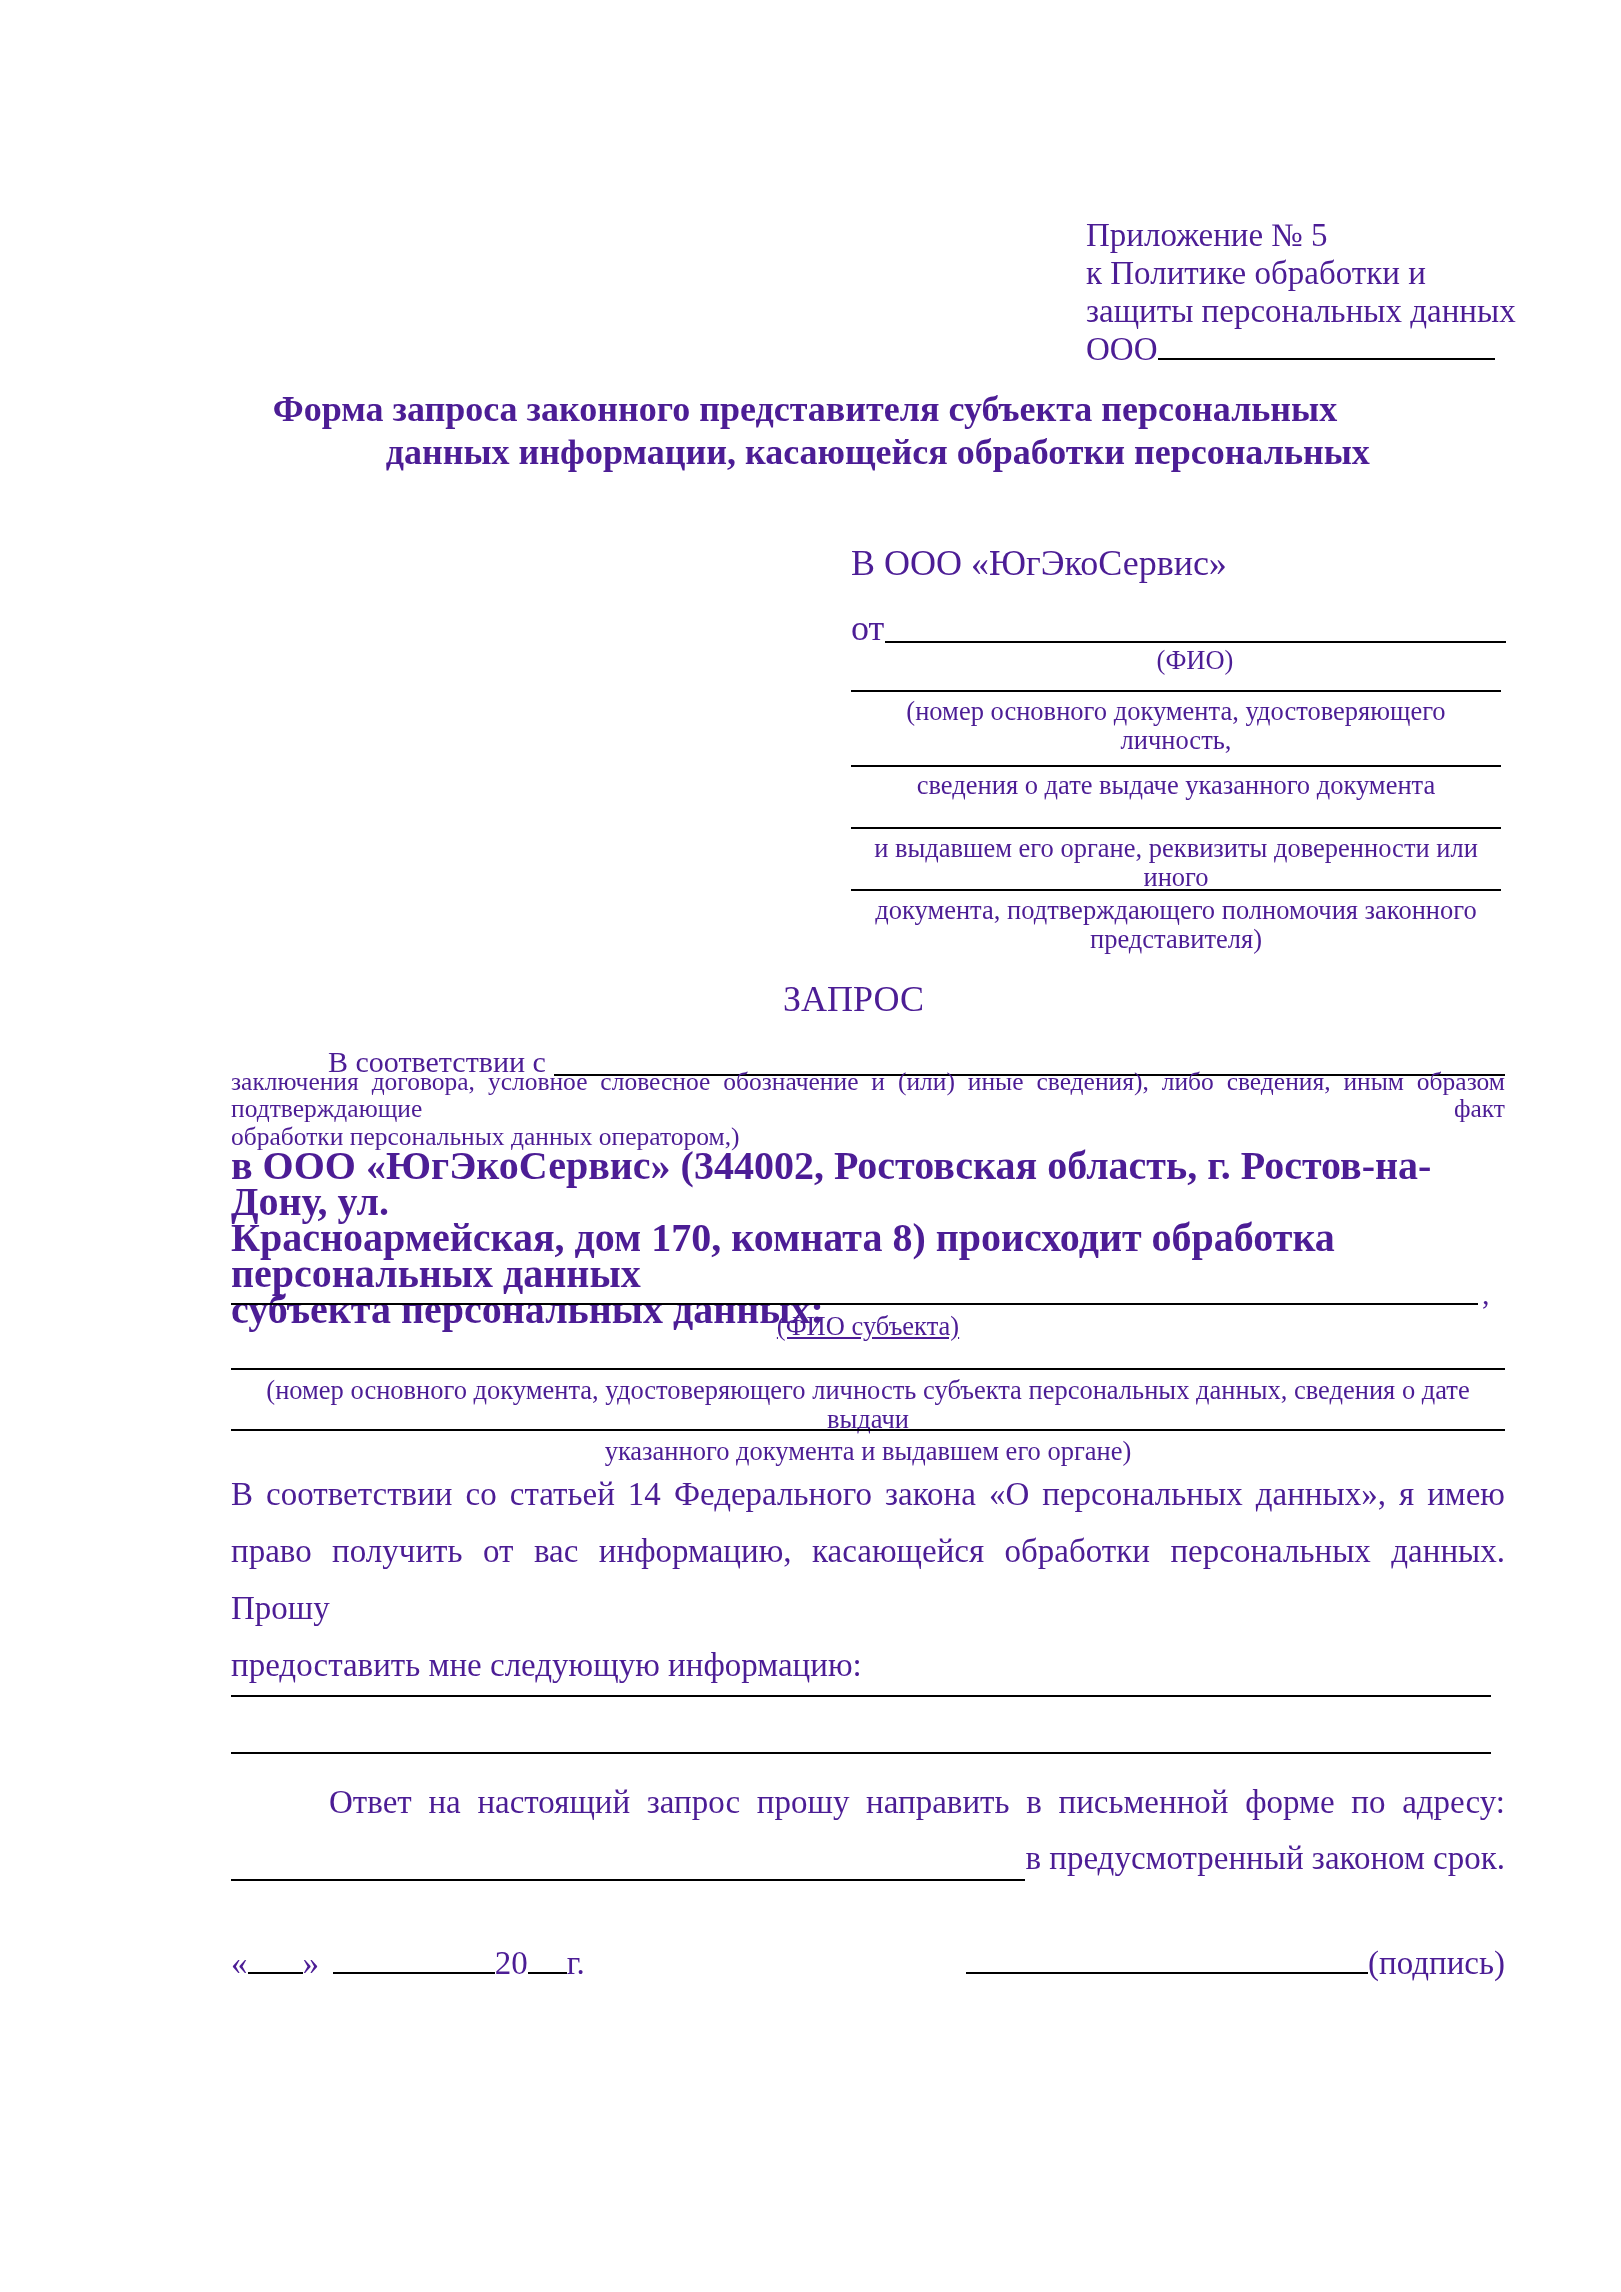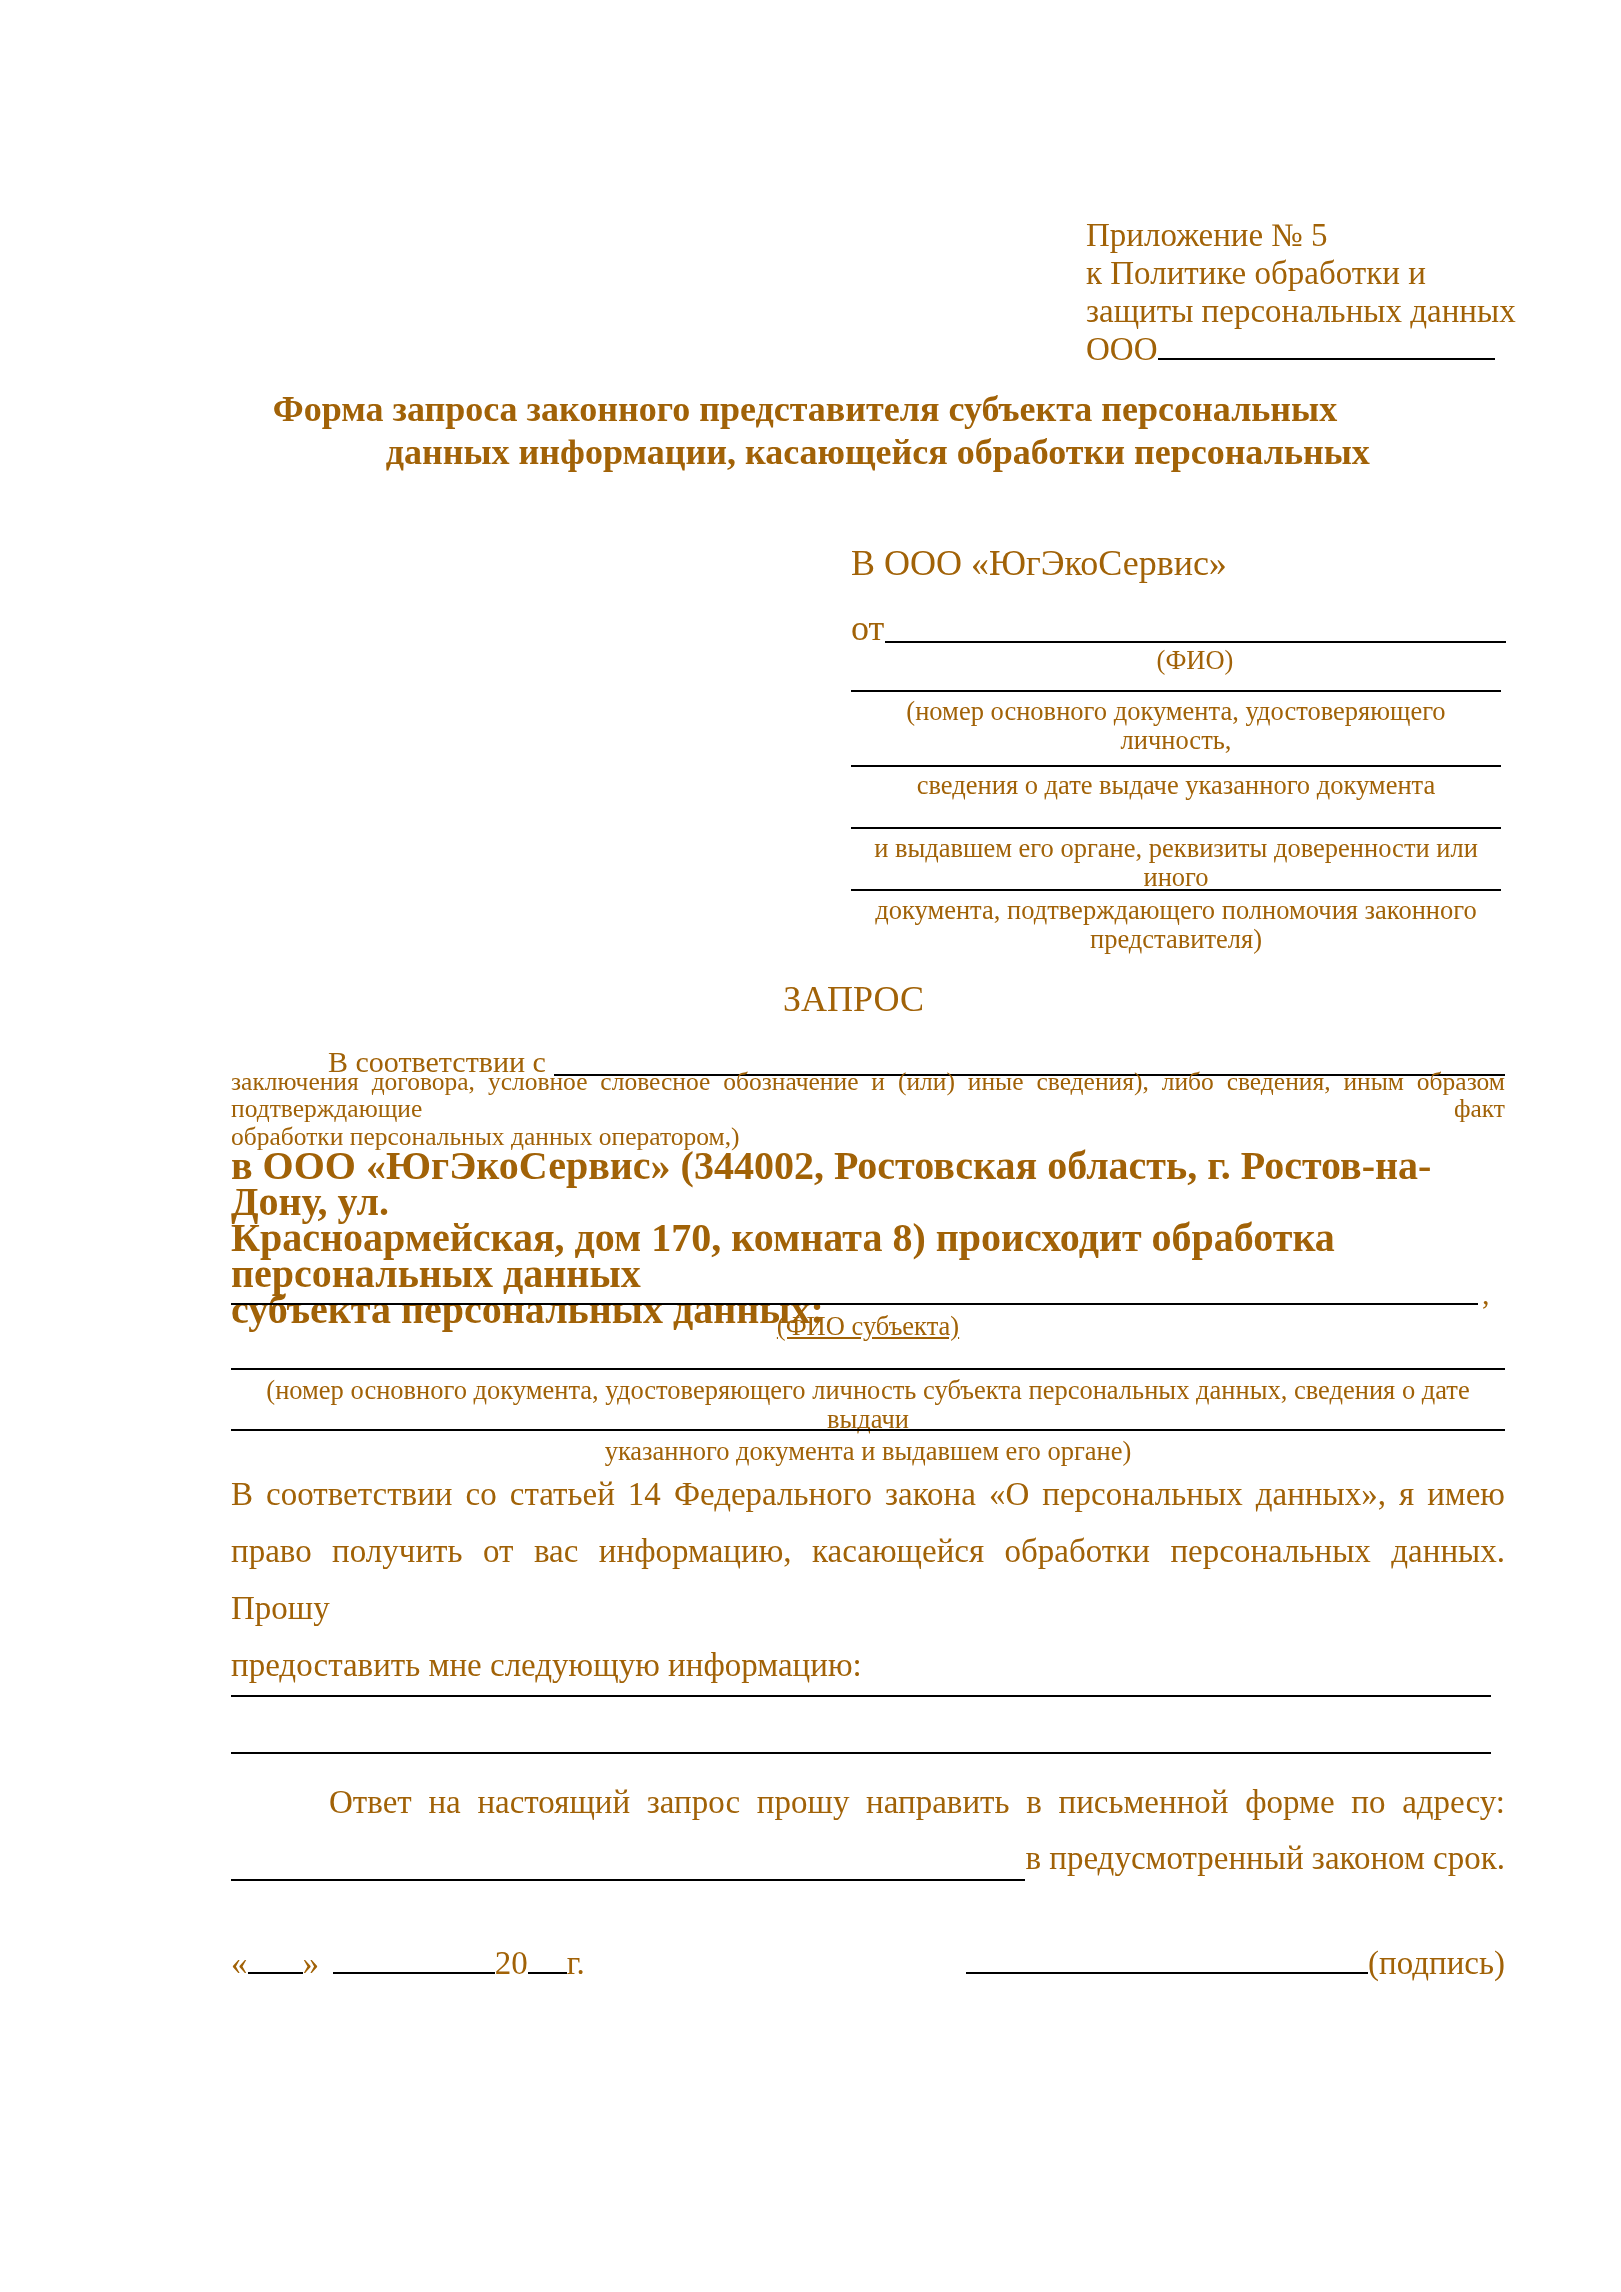--- a/index.html
+++ b/index.html
@@ -1,21 +1,21 @@
 <!DOCTYPE html>
 <html lang="ru"><head>
 <meta charset="utf-8">
 <style>
   html,body{margin:0;padding:0;background:#888;}
   .page{
     position:relative;
     width:1621px;height:2293px;
     margin:0 auto;
     background:#ffffff;
-    color:#a16207;
+    color:#4c1d95;
     font-family:"Liberation Serif","DejaVu Serif",serif;
     overflow:hidden;
   }
   .abs{position:absolute;}
 
   
   .appendix{left:1086px;top:216px;width:461px;font-size:33px;line-height:38px;}
   .appendix .row{white-space:nowrap;}
   .u{display:inline-block;border-bottom:2.9px solid #000;height:0.85em;vertical-align:baseline;}
   .u-ooo{width:337px;}

